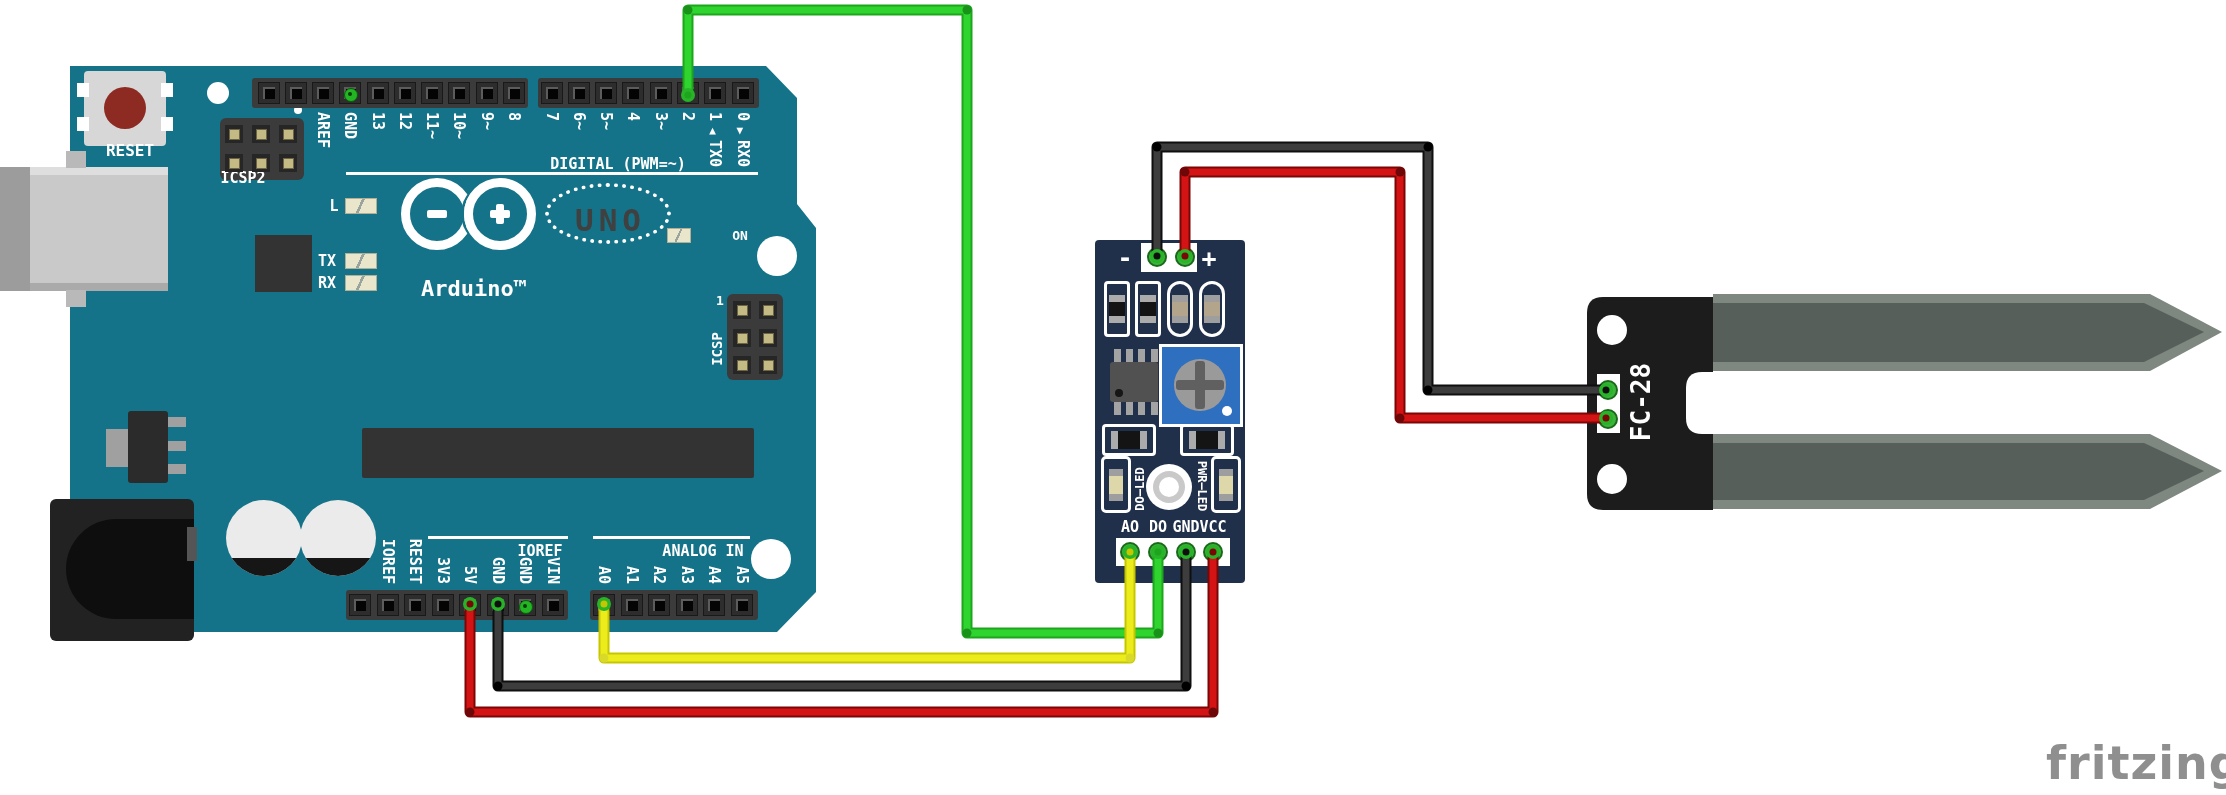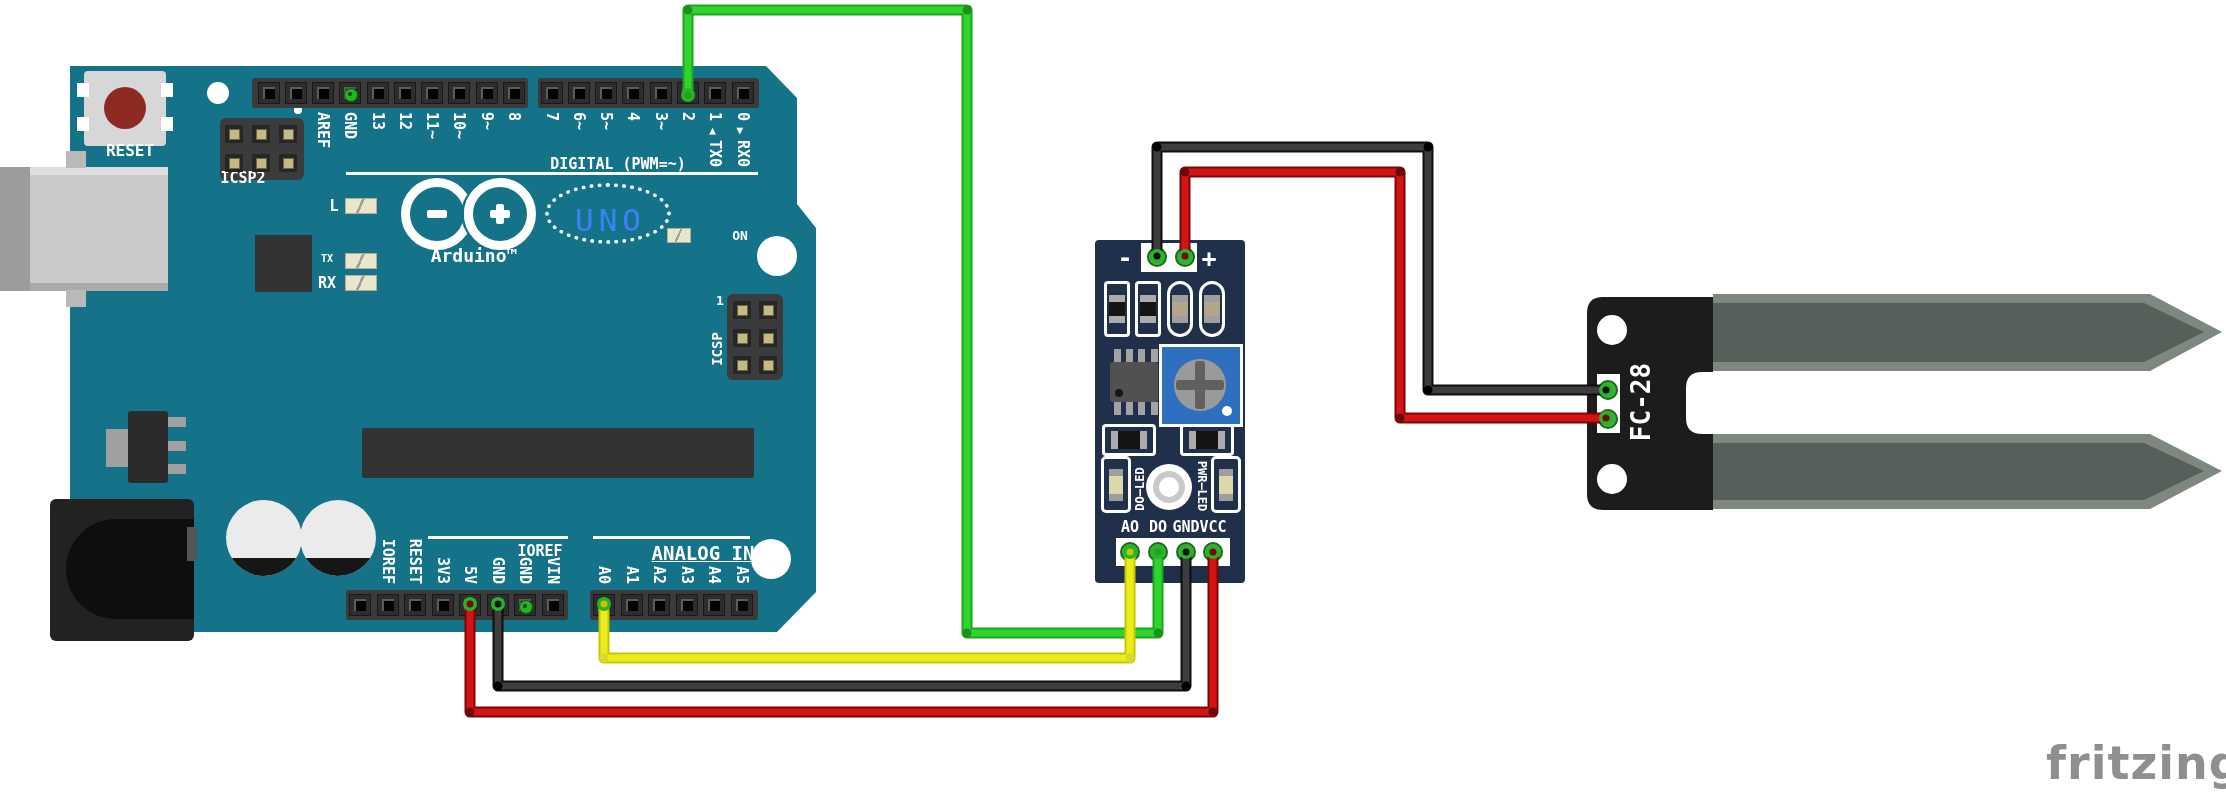--- a/index.html
+++ b/index.html
@@ -83,42 +83,42 @@
     <div class="hlabel" style="left:130px;top:143px;font-size:16px;">RESET</div>
 
     <div class="abs strip" style="left:220px;top:118px;width:84px;height:62px;border-radius:6px;"></div>
     <div class="hlabel" style="left:243px;top:171px;font-size:15px;">ICSP2</div>
 
     <div class="abs" style="left:255px;top:235px;width:57px;height:57px;background:#333;"></div>
 
     <div class="abs led" style="left:345px;top:198px;width:32px;height:16px;"></div>
     <div class="hlabel" style="left:334px;top:199px;font-size:15px;">L</div>
     <div class="abs led" style="left:345px;top:253px;width:32px;height:16px;"></div>
-    <div class="hlabel" style="left:327px;top:254px;font-size:10px;">TX</div>
+    <div class="hlabel" style="left:327px;top:254px;font-size:15px;">TX</div>
     <div class="abs led" style="left:345px;top:275px;width:32px;height:16px;"></div>
     <div class="hlabel" style="left:327px;top:276px;font-size:15px;">RX</div>
     <div class="abs led" style="left:667px;top:228px;width:24px;height:15px;"></div>
     <div class="hlabel" style="left:740px;top:229px;font-size:13px;">ON</div>
 
     <div class="abs" style="left:410px;top:187px;width:54px;height:54px;border:9px solid #fff;border-radius:50%;box-sizing:content-box;margin:-9px;"></div>
     <div class="abs" style="left:473px;top:187px;width:54px;height:54px;border:9px solid #fff;border-radius:50%;box-sizing:content-box;margin:-9px;box-shadow:-6px 0 0 -3px #147389;"></div>
     <div class="abs" style="left:427px;top:210px;width:20px;height:8px;background:#fff;border-radius:2px;"></div>
     <div class="abs" style="left:490px;top:210px;width:20px;height:8px;background:#fff;border-radius:2px;"></div>
     <div class="abs" style="left:496px;top:204px;width:8px;height:20px;background:#fff;border-radius:2px;"></div>
     <div class="abs" style="left:545px;top:183px;width:126px;height:61px;border:4px dotted #fff;border-radius:50%;box-sizing:border-box;display:flex;align-items:center;justify-content:center;">
-      <span style="color:#3b82f6;font-size:31px;font-weight:normal;letter-spacing:5px;padding-left:5px;margin-top:12px;">UNO</span>
-    </div>
-    <div class="hlabel" style="left:474px;top:247px;font-size:18px;">Arduino™</div>
+      <span style="color:#404040;font-size:31px;font-weight:bold;letter-spacing:5px;padding-left:5px;margin-top:12px;">UNO</span>
+    </div>
+    <div class="hlabel" style="left:474px;top:278px;font-size:22px;">Arduino™</div>
 
     <div class="hlabel" style="left:618px;top:157px;font-size:15px;">DIGITAL (PWM=~)</div>
     <div class="abs" style="left:346px;top:172px;width:412px;height:3px;background:#fff;"></div>
     <div class="abs" style="left:428px;top:536px;width:140px;height:3px;background:#fff;"></div>
     <div class="abs" style="left:593px;top:536px;width:157px;height:3px;background:#fff;"></div>
     <div class="hlabel" style="left:540px;top:544px;font-size:15px;">IOREF</div>
-    <div class="hlabel" style="left:703px;top:544px;font-size:19px;text-decoration:underline;">ANALOG IN</div>
+    <div class="hlabel" style="left:703px;top:544px;font-size:15px;">ANALOG IN</div>
 
     <div class="abs strip" style="left:727px;top:294px;width:56px;height:86px;border-radius:6px;"></div>
     <div class="hlabel" style="left:720px;top:294px;font-size:13px;">1</div>
     <div class="vlabel vccw" style="left:667px;top:342px;font-size:14px;">ICSP</div>
 
     <div class="abs" style="left:128px;top:411px;width:40px;height:72px;background:#2b2b2b;border-radius:3px;"></div>
     <div class="abs" style="left:106px;top:429px;width:22px;height:38px;background:#a0a0a0;"></div>
     <div class="abs" style="left:168px;top:417px;width:18px;height:10px;background:#a0a0a0;"></div>
     <div class="abs" style="left:168px;top:441px;width:18px;height:10px;background:#a0a0a0;"></div>
     <div class="abs" style="left:168px;top:464px;width:18px;height:10px;background:#a0a0a0;"></div>

